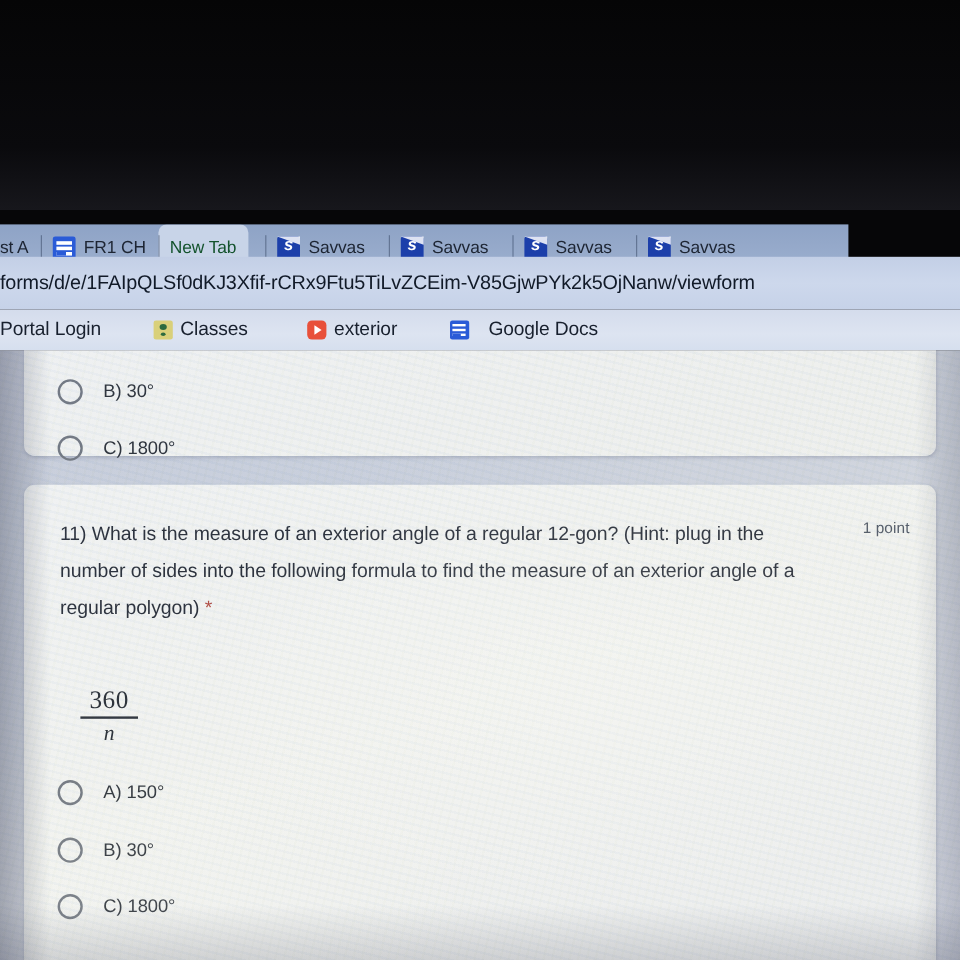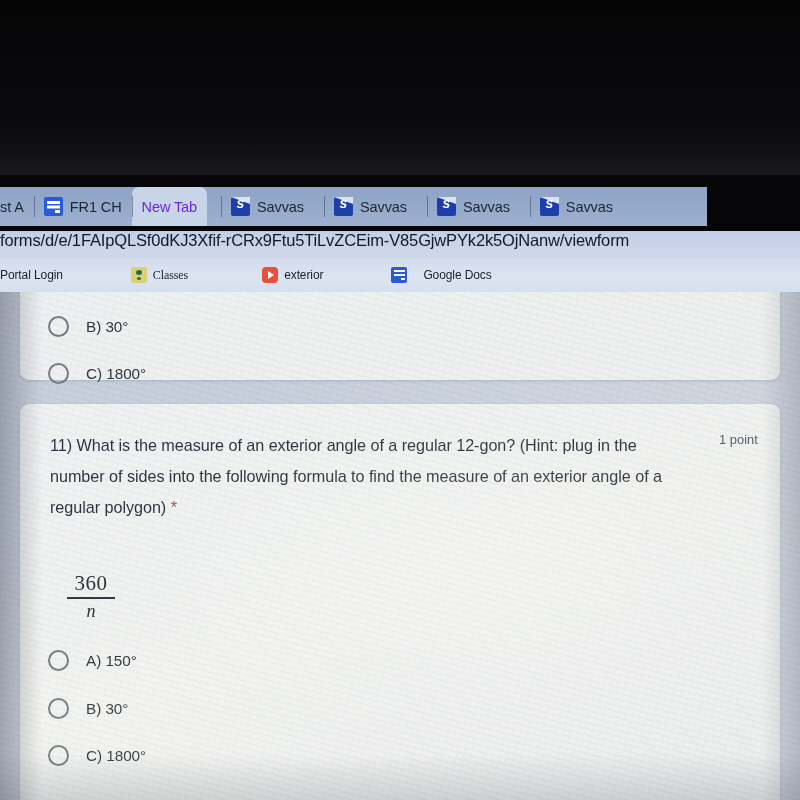--- a/index.html
+++ b/index.html
@@ -45,56 +45,56 @@
     position:absolute;left:0;top:9px;width:1px;height:21px;
     background:rgba(40,55,85,.45);
   }
   .tab-label{
     max-width:62px;overflow:hidden;text-overflow:clip;
     display:block;
     letter-spacing:-.1px;
   }
   .tab.wide .tab-label{max-width:78px;}
   .tab.newtab{background:#c8d4e8;border-radius:7px 7px 0 0;}
-  .tab.newtab .tab-label{max-width:none;color:#6d28d9;}
+  .tab.newtab .tab-label{max-width:none;color:#14532d;}
 
   
   .fav{width:19px;height:19px;flex:0 0 auto;border-radius:2px;position:relative;}
   .fav.docs{background:#2a5bd7;}
   .fav.docs::before{content:"";position:absolute;left:3px;top:4px;width:13px;height:2.5px;background:#fff;box-shadow:0 4.5px 0 #fff,0 9px 0 #fff;}
   .fav.docs::after{content:"";position:absolute;left:3px;top:13px;width:8px;height:2.5px;background:#2a5bd7;}
   .fav.yt{background:#e8503a;border-radius:4px;}
   .fav.yt::after{content:"";position:absolute;left:6.5px;top:4.5px;border-left:7px solid #fff;border-top:5px solid transparent;border-bottom:5px solid transparent;}
   .fav.outlook{background:#0f6cbd;border-radius:2px;}
   .fav.outlook::after{content:"O";position:absolute;left:0;top:-1px;width:19px;text-align:center;color:#fff;font-size:13px;font-weight:bold;font-family:"Liberation Sans",sans-serif;}
   .fav.savvas{background:#1c3faa;}
   .fav.savvas::after{content:"s";position:absolute;left:0;top:-2px;width:19px;text-align:center;color:#fff;font-size:14px;font-style:italic;font-weight:bold;}
   .fav.savvas::before{content:"";position:absolute;left:0;top:0;border-left:19px solid transparent;border-top:7px solid #fff;opacity:.85;}
 
   
   .omnibar{
     position:absolute;left:0;top:214px;width:800px;height:44px;
     background:linear-gradient(180deg,#c3cfe6 0%,#cdd8ec 50%,#c6d2e8 100%);
-    display:flex;align-items:flex-start;margin-top:17px;
+    display:flex;align-items:center;
   }
   .url{
     color:#111a28;font-size:16.5px;letter-spacing:-.15px;
     white-space:nowrap;padding-left:0px;
     font-family:"Liberation Sans",sans-serif;
   }
 
   
   .bookmarks{
     position:absolute;left:0;top:258px;width:800px;height:34px;
     background:linear-gradient(180deg,#d4dcec 0%,#dde4f1 60%,#d6dfee 100%);
     display:flex;align-items:center;gap:0px;
     overflow:hidden;
   }
-  .bm{display:flex;align-items:center;gap:6px;flex:0 0 auto;padding:0 27px;
-      color:#18202e;font-size:12px;white-space:nowrap;letter-spacing:-.1px;}
+  .bm{display:flex;align-items:center;gap:6px;flex:0 0 auto;padding:0 15px;
+      color:#18202e;font-size:16px;white-space:nowrap;letter-spacing:-.1px;}
   .bmico{width:16px;height:16px;flex:0 0 auto;border-radius:2px;position:relative;}
   .bmico.classroom{background:#d9d07a;}
   .bmico.classroom::after{content:"";position:absolute;left:5px;top:3px;width:6px;height:5px;border-radius:50%;background:#2c6b3f;box-shadow:0 6px 0 -1px #2c6b3f;}
   .bmico.kahoot{background:transparent;}
   .bmico.kahoot::after{content:"K!";position:absolute;left:-2px;top:-4px;color:#2b2bcf;font-size:15px;font-weight:bold;}
   .bmico.school{background:transparent;}
   .bmico.school::after{content:"";position:absolute;left:1px;top:2px;width:0;height:0;border-left:6px solid #c43a3a;border-bottom:5px solid transparent;border-top:5px solid transparent;}
   .bmico.school::before{content:"";position:absolute;left:7px;top:2px;width:0;height:0;border-right:6px solid #2b4fa8;border-bottom:5px solid transparent;border-top:5px solid transparent;}
   .bmico.yt2{background:#e8503a;border-radius:4px;}
   .bmico.yt2::after{content:"";position:absolute;left:5.5px;top:3.5px;border-left:6px solid #fff;border-top:4.5px solid transparent;border-bottom:4.5px solid transparent;}
@@ -231,21 +231,21 @@
   </div>
 
   <div class="omnibar">
     <span class="url">forms/d/e/1FAIpQLSf0dKJ3Xfif-rCRx9Ftu5TiLvZCEim-V85GjwPYk2k5OjNanw/viewform</span>
   </div>
 
   <div class="bookmarks">
     <div class="bm" style="padding-left:0;">
       <span>Portal Login</span>
     </div>
-    <div class="bm" style="margin-left:14px;font-family:Liberation Serif, serif;">
+    <div class="bm" style="margin-left:14px;">
       <span class="bmico classroom"></span>
       <span>Classes</span>
     </div>
     <div class="bm" style="margin-left:20px;">
       <span class="bmico yt2"></span>
       <span>exterior</span>
     </div>
     <div class="bm" style="margin-left:14px;gap:16px;">
       <span class="bmico gdocs"></span>
       <span>Google Docs</span>

